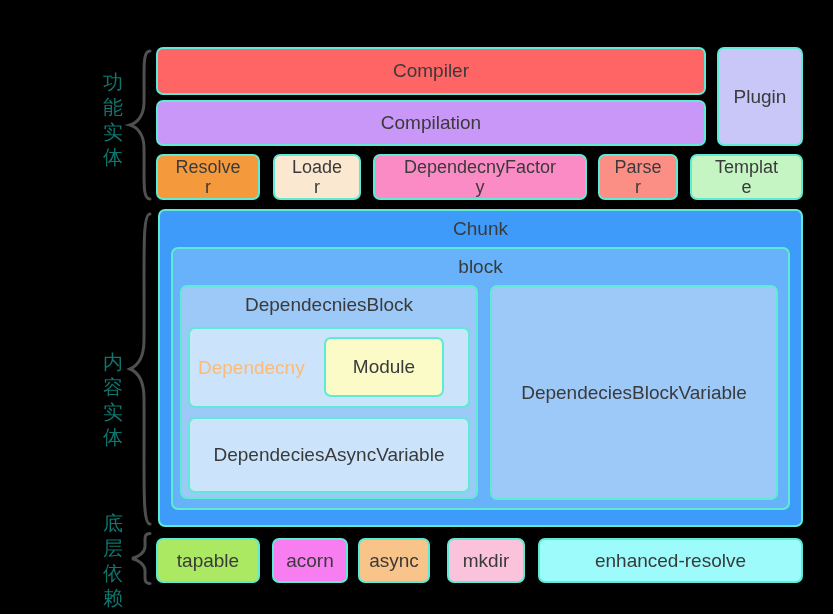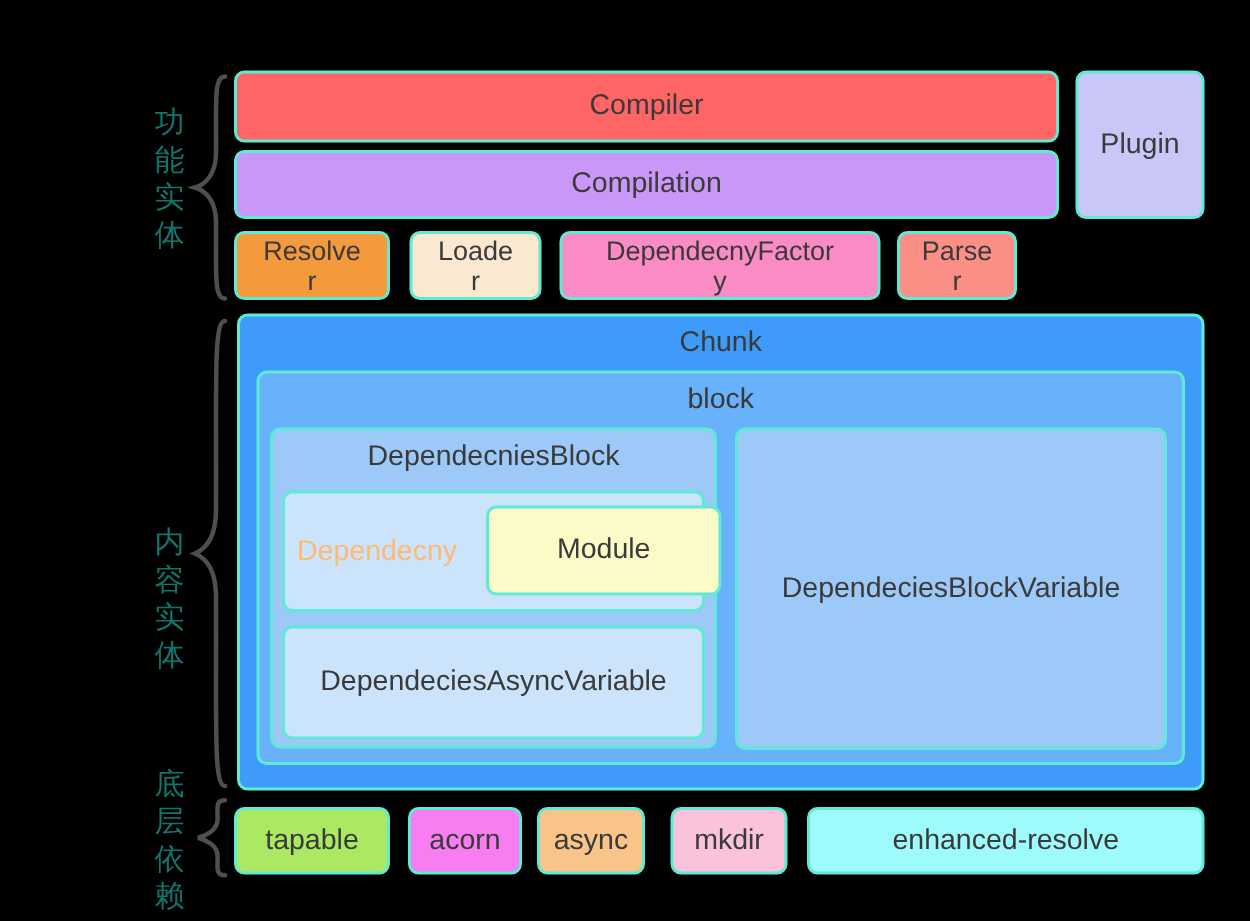--- a/index.html
+++ b/index.html
@@ -32,21 +32,21 @@
   #depfactory {left:373px;top:154px;width:214px;height:46px;background:#FB8BC5;}
   #parser     {left:598px;top:154px;width:80px;height:46px;background:#FB8F86;}
   #template-box{left:690px;top:154px;width:113px;height:46px;background:#C6F5C4;}
 
   
   #chunk      {left:158px;top:209px;width:645px;height:318px;background:#3E9BF9;}
   #block      {left:171px;top:247px;width:619px;height:263px;background:#67B2FB;}
   #depblock   {left:180px;top:285px;width:298px;height:214px;background:#9CC9F8;}
   #depblockvar{left:490px;top:285px;width:288px;height:215px;background:#9CC9F8;}
   #dependecny {left:188px;top:327px;width:282px;height:81px;background:#CCE4FB;}
-  #module     {left:324px;top:337px;width:157px;height:60px;background:#FBFBC8;}
+  #module     {left:324px;top:337px;width:120px;height:60px;background:#FBFBC8;}
   #depasync   {left:188px;top:417px;width:282px;height:76px;background:#CCE4FB;align-items:center;}
   #dependecny-label{left:198px;top:327px;height:81px;}
 
   
   #tapable {left:156px;top:538px;width:104px;height:45px;background:#ACE962;}
   #acorn   {left:272px;top:538px;width:76px;height:45px;background:#F87DF0;}
   #async   {left:358px;top:538px;width:72px;height:45px;background:#F9C489;}
   #mkdir   {left:447px;top:538px;width:78px;height:45px;background:#FAC3DB;}
   #enhres  {left:538px;top:538px;width:265px;height:45px;background:#9EFBFB;}
 
@@ -95,20 +95,24 @@
 r</span>
   </div>
   <div class="box wrap2" id="depfactory">
     <span>DependecnyFactor
 y</span>
   </div>
   <div class="box wrap2" id="parser">
     <span>Parse
 r</span>
   </div>
+  <div class="box wrap2" id="template-box">
+    <span>Templat
+e</span>
+  </div>
 
   <div class="box top-anchored" id="chunk">
     <span>Chunk</span>
   </div>
   <div class="box top-anchored" id="block">
     <span>block</span>
   </div>
   <div class="box top-anchored" id="depblock">
     <span>DependecniesBlock</span>
   </div>

